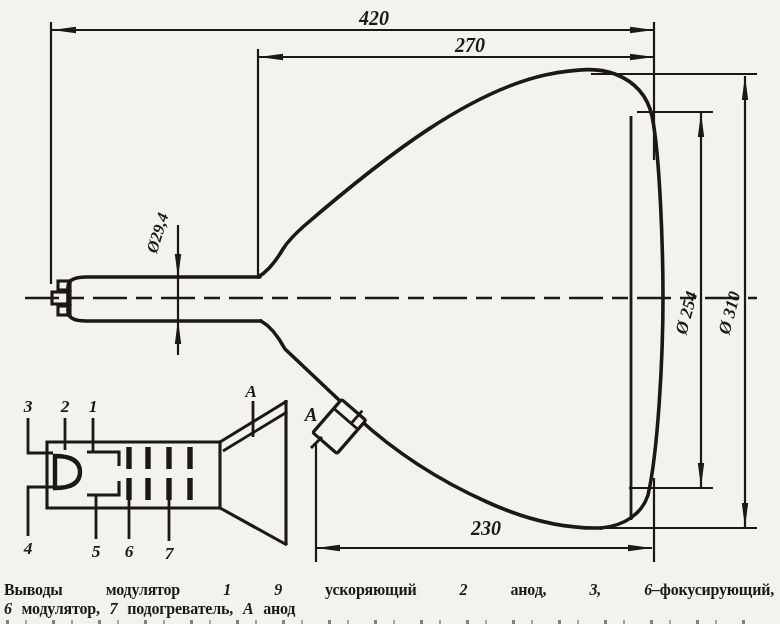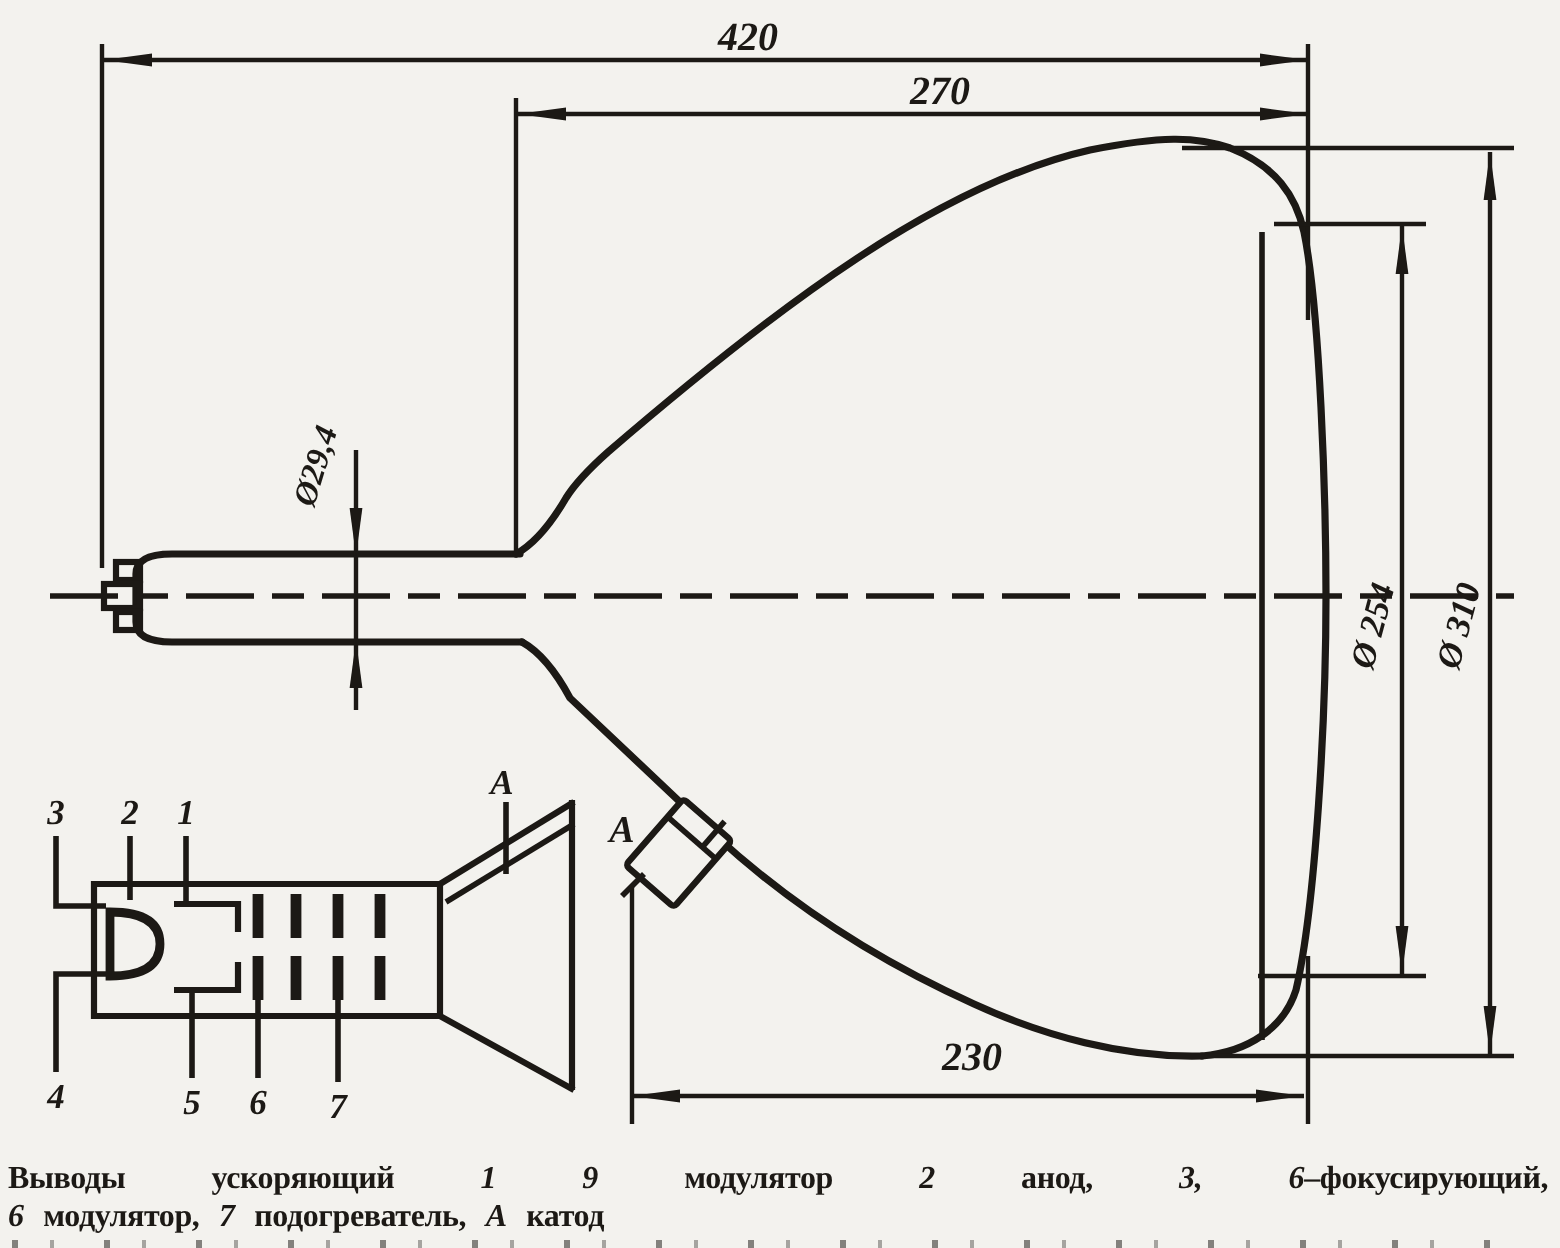--- a/index.html
+++ b/index.html
@@ -170,19 +170,19 @@
     <text class="svgtxt t17" x="93" y="412" text-anchor="middle">1</text>
     <text class="svgtxt t17" x="251" y="397" text-anchor="middle">A</text>
     <text class="svgtxt t17" x="28" y="554" text-anchor="middle">4</text>
     <text class="svgtxt t17" x="96" y="557" text-anchor="middle">5</text>
     <text class="svgtxt t17" x="129" y="557" text-anchor="middle">6</text>
     <text class="svgtxt t17" x="169" y="559" text-anchor="middle">7</text>
   </g>
 </svg>
 
   <div class="caption">
-    <div class="cap-line1"><span>Выводы ускоряющий </span><span class="it">1 9</span><span> модулятор </span><span class="it">2</span><span> анод, </span><span class="it">3, 6</span><span>–фокусирующий,</span></div>
-    <div class="cap-line2"><span class="it">6</span><span> модулятор, </span><span class="it">7</span><span> подогреватель, </span><span class="it">А</span><span> катод</span></div>
+    <div class="cap-line1"><span>Выводы модулятор </span><span class="it">1 9</span><span> ускоряющий </span><span class="it">2</span><span> анод, </span><span class="it">3, 6</span><span>–фокусирующий,</span></div>
+    <div class="cap-line2"><span class="it">6</span><span> модулятор, </span><span class="it">7</span><span> подогреватель, </span><span class="it">А</span><span> анод</span></div>
   </div>
 
   <div class="remnant"></div>
 
 </div>
 
 </body></html>

